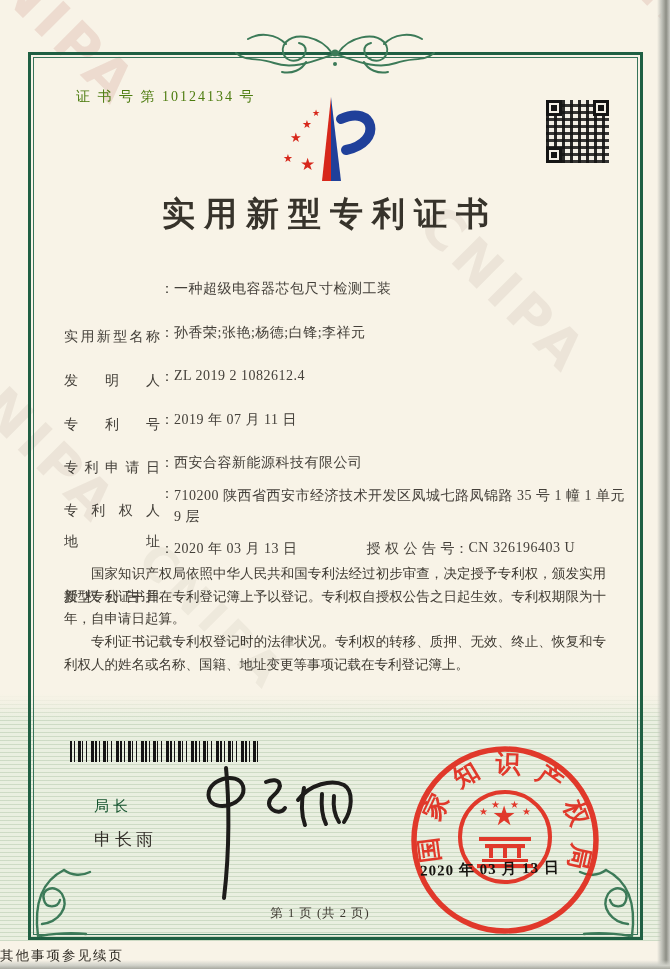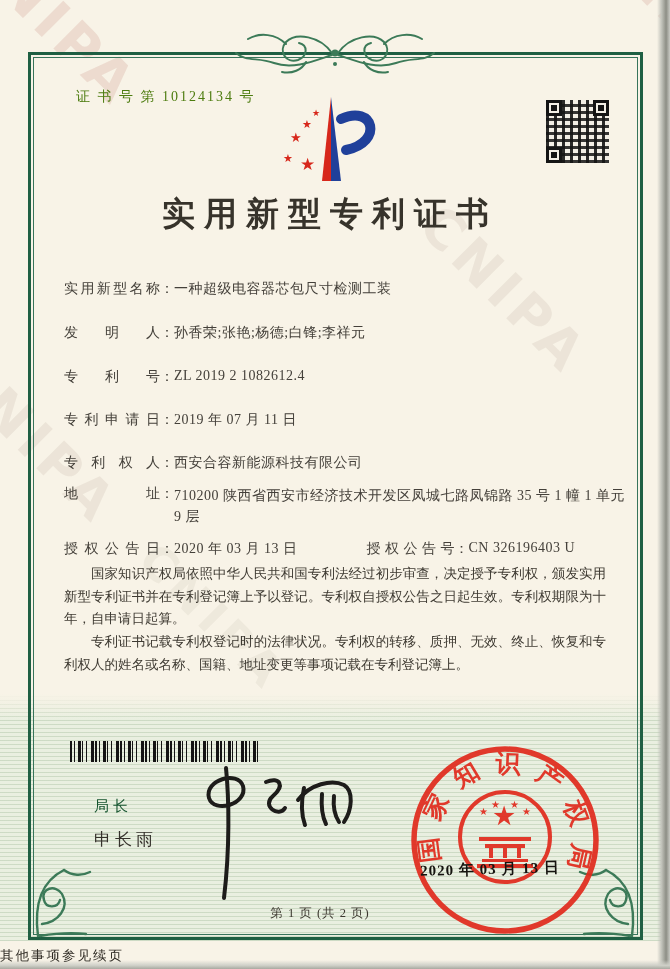--- a/index.html
+++ b/index.html
@@ -40,21 +40,21 @@
       repeating-linear-gradient(0deg,rgba(20,20,20,0.85) 0 3px,rgba(0,0,0,0) 3px 7px),
       repeating-linear-gradient(90deg,rgba(20,20,20,0.9) 0 3px,rgba(0,0,0,0) 3px 8px);}
   .qf{position:absolute;width:16px;height:16px;border:3px solid #141414;box-sizing:border-box;background:#f3efe6;}
   .qf::after{content:"";position:absolute;left:2px;top:2px;right:2px;bottom:2px;background:#141414;}
   .qf.tl{left:0;top:0;} .qf.tr{right:0;top:0;} .qf.bl{left:0;bottom:0;}
 
   .title{position:absolute;left:0;top:192px;width:660px;text-align:center;
     font-size:33px;font-weight:bold;color:#37332b;letter-spacing:9px;}
 
   .frow{position:absolute;left:64px;font-size:14px;color:#44403a;white-space:nowrap;}
-  .flabel{display:inline-block;width:96px;text-align:justify;text-align-last:justify;vertical-align:top;}
+  .flabel{display:inline-block;width:96px;text-align:justify;text-align-last:justify;vertical-align:top;margin-top:48px;}
   .fcolon{display:inline-block;vertical-align:top;}
   .fvalue{display:inline-block;letter-spacing:0.5px;vertical-align:top;}
   .fvalue.wrap{white-space:normal;width:452px;line-height:21px;}
   .flabel2{display:inline-block;width:88px;text-align:justify;text-align-last:justify;vertical-align:top;}
 
   .para{position:absolute;left:64px;width:542px;font-size:13.5px;line-height:22.5px;
     color:#3e3a32;text-indent:2em;text-align:justify;margin:0;font-family:Liberation Mono, monospace;}
 
   .barcode{position:absolute;left:70px;top:741px;width:188px;height:21px;
     background-image:repeating-linear-gradient(90deg,

